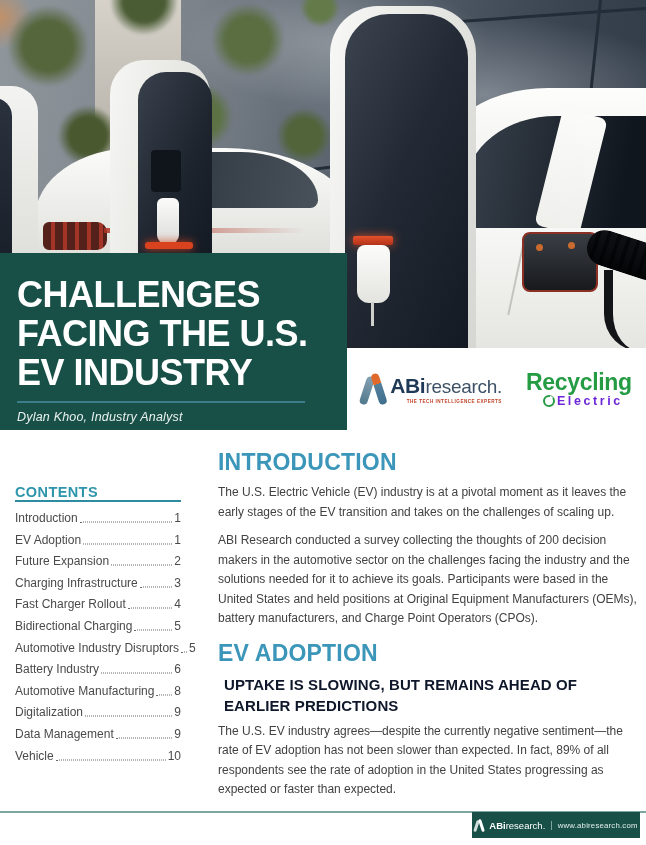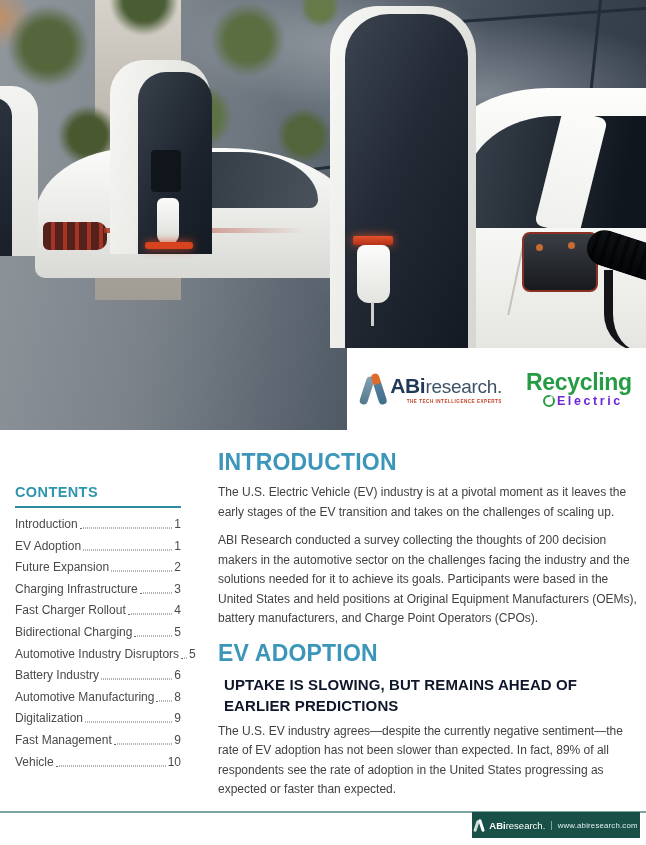--- a/index.html
+++ b/index.html
@@ -123,21 +123,21 @@
   .se-sub-row { display:flex; align-items:center; gap:2px; margin-top:1px; margin-left:8px; }
   .se-icon { width:12px; height:12px; border:2.5px solid #259b44; border-radius:50%;
     position:relative; display:inline-block; flex:none; }
   .se-icon::after { content:""; position:absolute; left:3px; top:-1px; width:3px; height:9px;
     background:#ffffff; transform:rotate(28deg); }
   .se-sub { font-size:12.5px; font-weight:bold; color:#6d28d9; letter-spacing:2.6px;text-align:center; }
 
   
   .sidebar { position:absolute; left:15px; top:484px; width:166px; }
   .contents-heading { font-size:14.5px; font-weight:bold; color:#2e95ac; letter-spacing:.4px;
-    border-bottom:2px solid #2e8ca0; padding-bottom:6px; margin-bottom:9px; }
+    border-bottom:2px solid #2e8ca0; margin-bottom:9px; }
   .toc-row { display:flex; align-items:flex-end; font-size:12px; color:#4a4a4c;
     margin-bottom:7.6px; }
   .toc-label { white-space:nowrap; }
   .toc-dots { flex:1; margin:0 2px; border-bottom:1.6px dotted #68686b; transform:translateY(-2.5px); min-width:6px; }
   .toc-page { white-space:nowrap; }
 
   
   .main { position:absolute; left:218px; top:450px; width:421px; }
   .main h2 { font-size:23px; line-height:24px; font-weight:bold; color:#3b96ba;
     margin:0 0 9px; letter-spacing:.2px; }
@@ -194,20 +194,29 @@
       </div>
     <div class="charge-handle"></div>
     <div class="charge-cable"></div>
     <div class="charger-c"></div>
     <div class="charger-c-panel"></div>
     <div class="charger-c-red"></div>
     <div class="charger-c-plug"></div>
     <div class="charger-c-cord"></div>
   </div>
 
+  <div class="banner">
+    <div class="banner-title">
+      <span>CHALLENGES</span>
+      <span>FACING THE U.S.</span>
+      <span>EV INDUSTRY</span>
+    </div>
+    <div class="banner-divider"></div>
+    <div class="banner-author">Dylan Khoo, Industry Analyst</div>
+  </div>
 
   <div class="logo-box">
     <div class="abi-logo">
       <span class="abi-mark">
           <i class="bar-l"></i>
           <i class="bar-r"></i>
         </span>
       <span class="abi-text-lines">
         <span class="abi-text"><span class="abbr">ABi</span><span class="rest">research.</span></span>
         <span class="abi-tagline">THE TECH INTELLIGENCE EXPERTS</span>
@@ -269,21 +278,21 @@
       <span class="toc-label">Automotive Manufacturing</span>
       <span class="toc-dots"></span>
       <span class="toc-page">8</span>
     </div>
     <div class="toc-row">
       <span class="toc-label">Digitalization</span>
       <span class="toc-dots"></span>
       <span class="toc-page">9</span>
     </div>
     <div class="toc-row">
-      <span class="toc-label">Fast Management</span>
+      <span class="toc-label">Data Management</span>
       <span class="toc-dots"></span>
       <span class="toc-page">9</span>
     </div>
     <div class="toc-row">
       <span class="toc-label">Vehicle</span>
       <span class="toc-dots"></span>
       <span class="toc-page">10</span>
     </div>
   </div>
 

